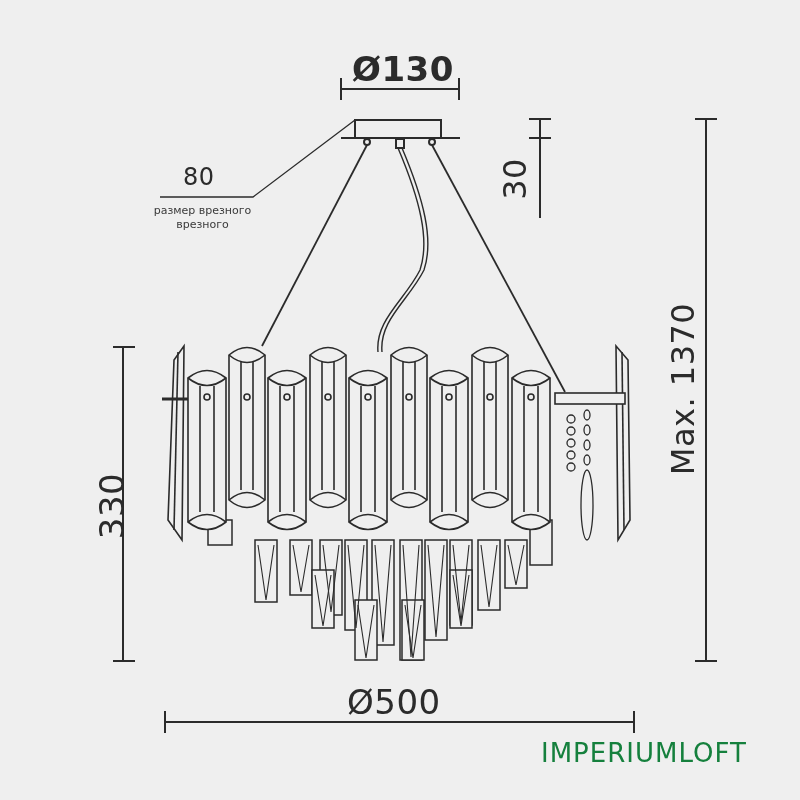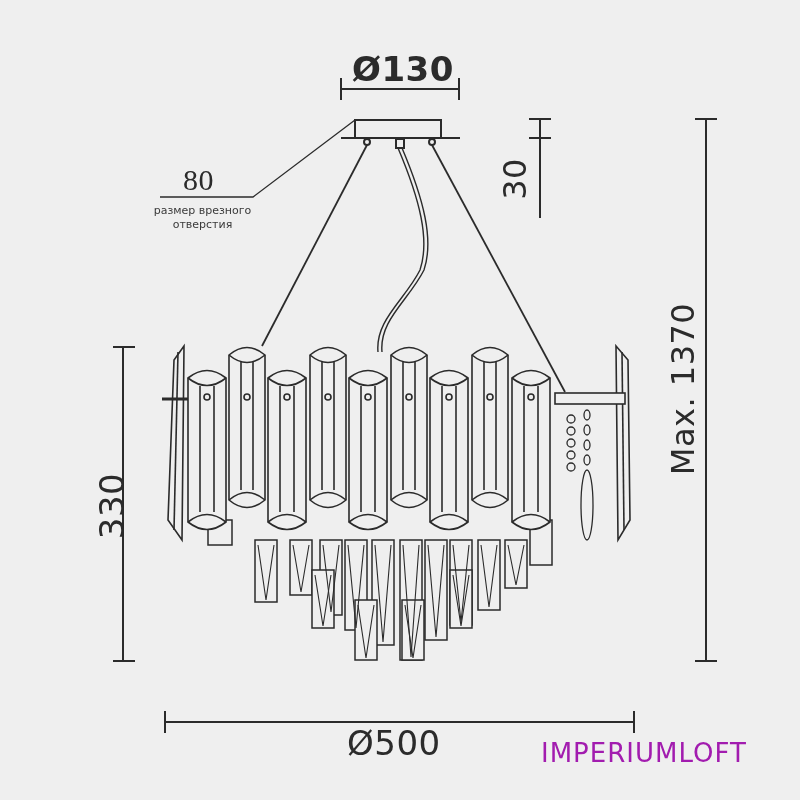--- a/index.html
+++ b/index.html
@@ -3,22 +3,22 @@
 <meta charset="utf-8">
 <style>
   html, body { margin:0; padding:0; }
   body { width:800px; height:800px; background:#efefef; position:relative; overflow:hidden;
          font-family:"DejaVu Sans", sans-serif; color:#2b2b2b; }
   svg.drawing { position:absolute; left:0; top:0; }
   .dim-label { position:absolute; font-size:34px; letter-spacing:0.5px; color:#2b2b2b; white-space:nowrap; line-height:1; }
   .rot { transform-origin:center center; transform:rotate(-90deg); }
   .note { position:absolute; font-size:11px; color:#3a3a3a; text-align:center; line-height:1.3; }
   .logo { position:absolute; left:541px; top:740px; font-size:26px; letter-spacing:1px; line-height:1; }
-  .logo .a { color:#a21caf; }
-  .logo .b { color:#a21caf; }
+  .logo .a { color:#15803d; }
+  .logo .b { color:#15803d; }
 </style>
 </head>
 <body>
 
 <svg class="drawing" width="800" height="800" viewBox="0 0 800 800">
   <g stroke="#2b2b2b" fill="none" stroke-width="2">
 
     <g>
       <line x1="341" y1="89" x2="459" y2="89"></line>
       <line x1="341" y1="78" x2="341" y2="100"></line>
@@ -179,25 +179,25 @@
       </g>
       <circle cx="247" cy="397" r="3"></circle>
         <circle cx="328" cy="397" r="3"></circle>
         <circle cx="409" cy="397" r="3"></circle>
         <circle cx="490" cy="397" r="3"></circle>
     </g>
   </g>
 </svg>
 
 <div class="dim-label" style="left:352px; top:52px;font-weight:bold;">Ø130</div>
-<div class="dim-label" style="left:183px; top:165px; font-size:30px;font-family:Liberation Serif, serif;">80</div>
+<div class="dim-label" style="left:183px; top:165px; font-size:24px;">80</div>
 <div class="note" style="left:140px; top:204px; width:125px;">
   <div>размер врезного</div>
-  <div>отверстия</div>
+  <div>врезного</div>
 </div>
 <div class="dim-label rot" style="left:494px; top:163px; font-size:32px;">30</div>
 <div class="dim-label rot" style="left:593px; top:373px; width:180px; text-align:center; font-size:32px;">Max. 1370</div>
 <div class="dim-label rot" style="left:79px; top:489px; font-size:34px;">330</div>
-<div class="dim-label" style="left:347px; top:685px;margin-top:41px;">Ø500</div>
+<div class="dim-label" style="left:347px; top:685px;">Ø500</div>
 
 <div class="logo">
   <span class="a">IMPERIUM</span><span class="b">LOFT</span>
 </div>
 
 </body></html>

